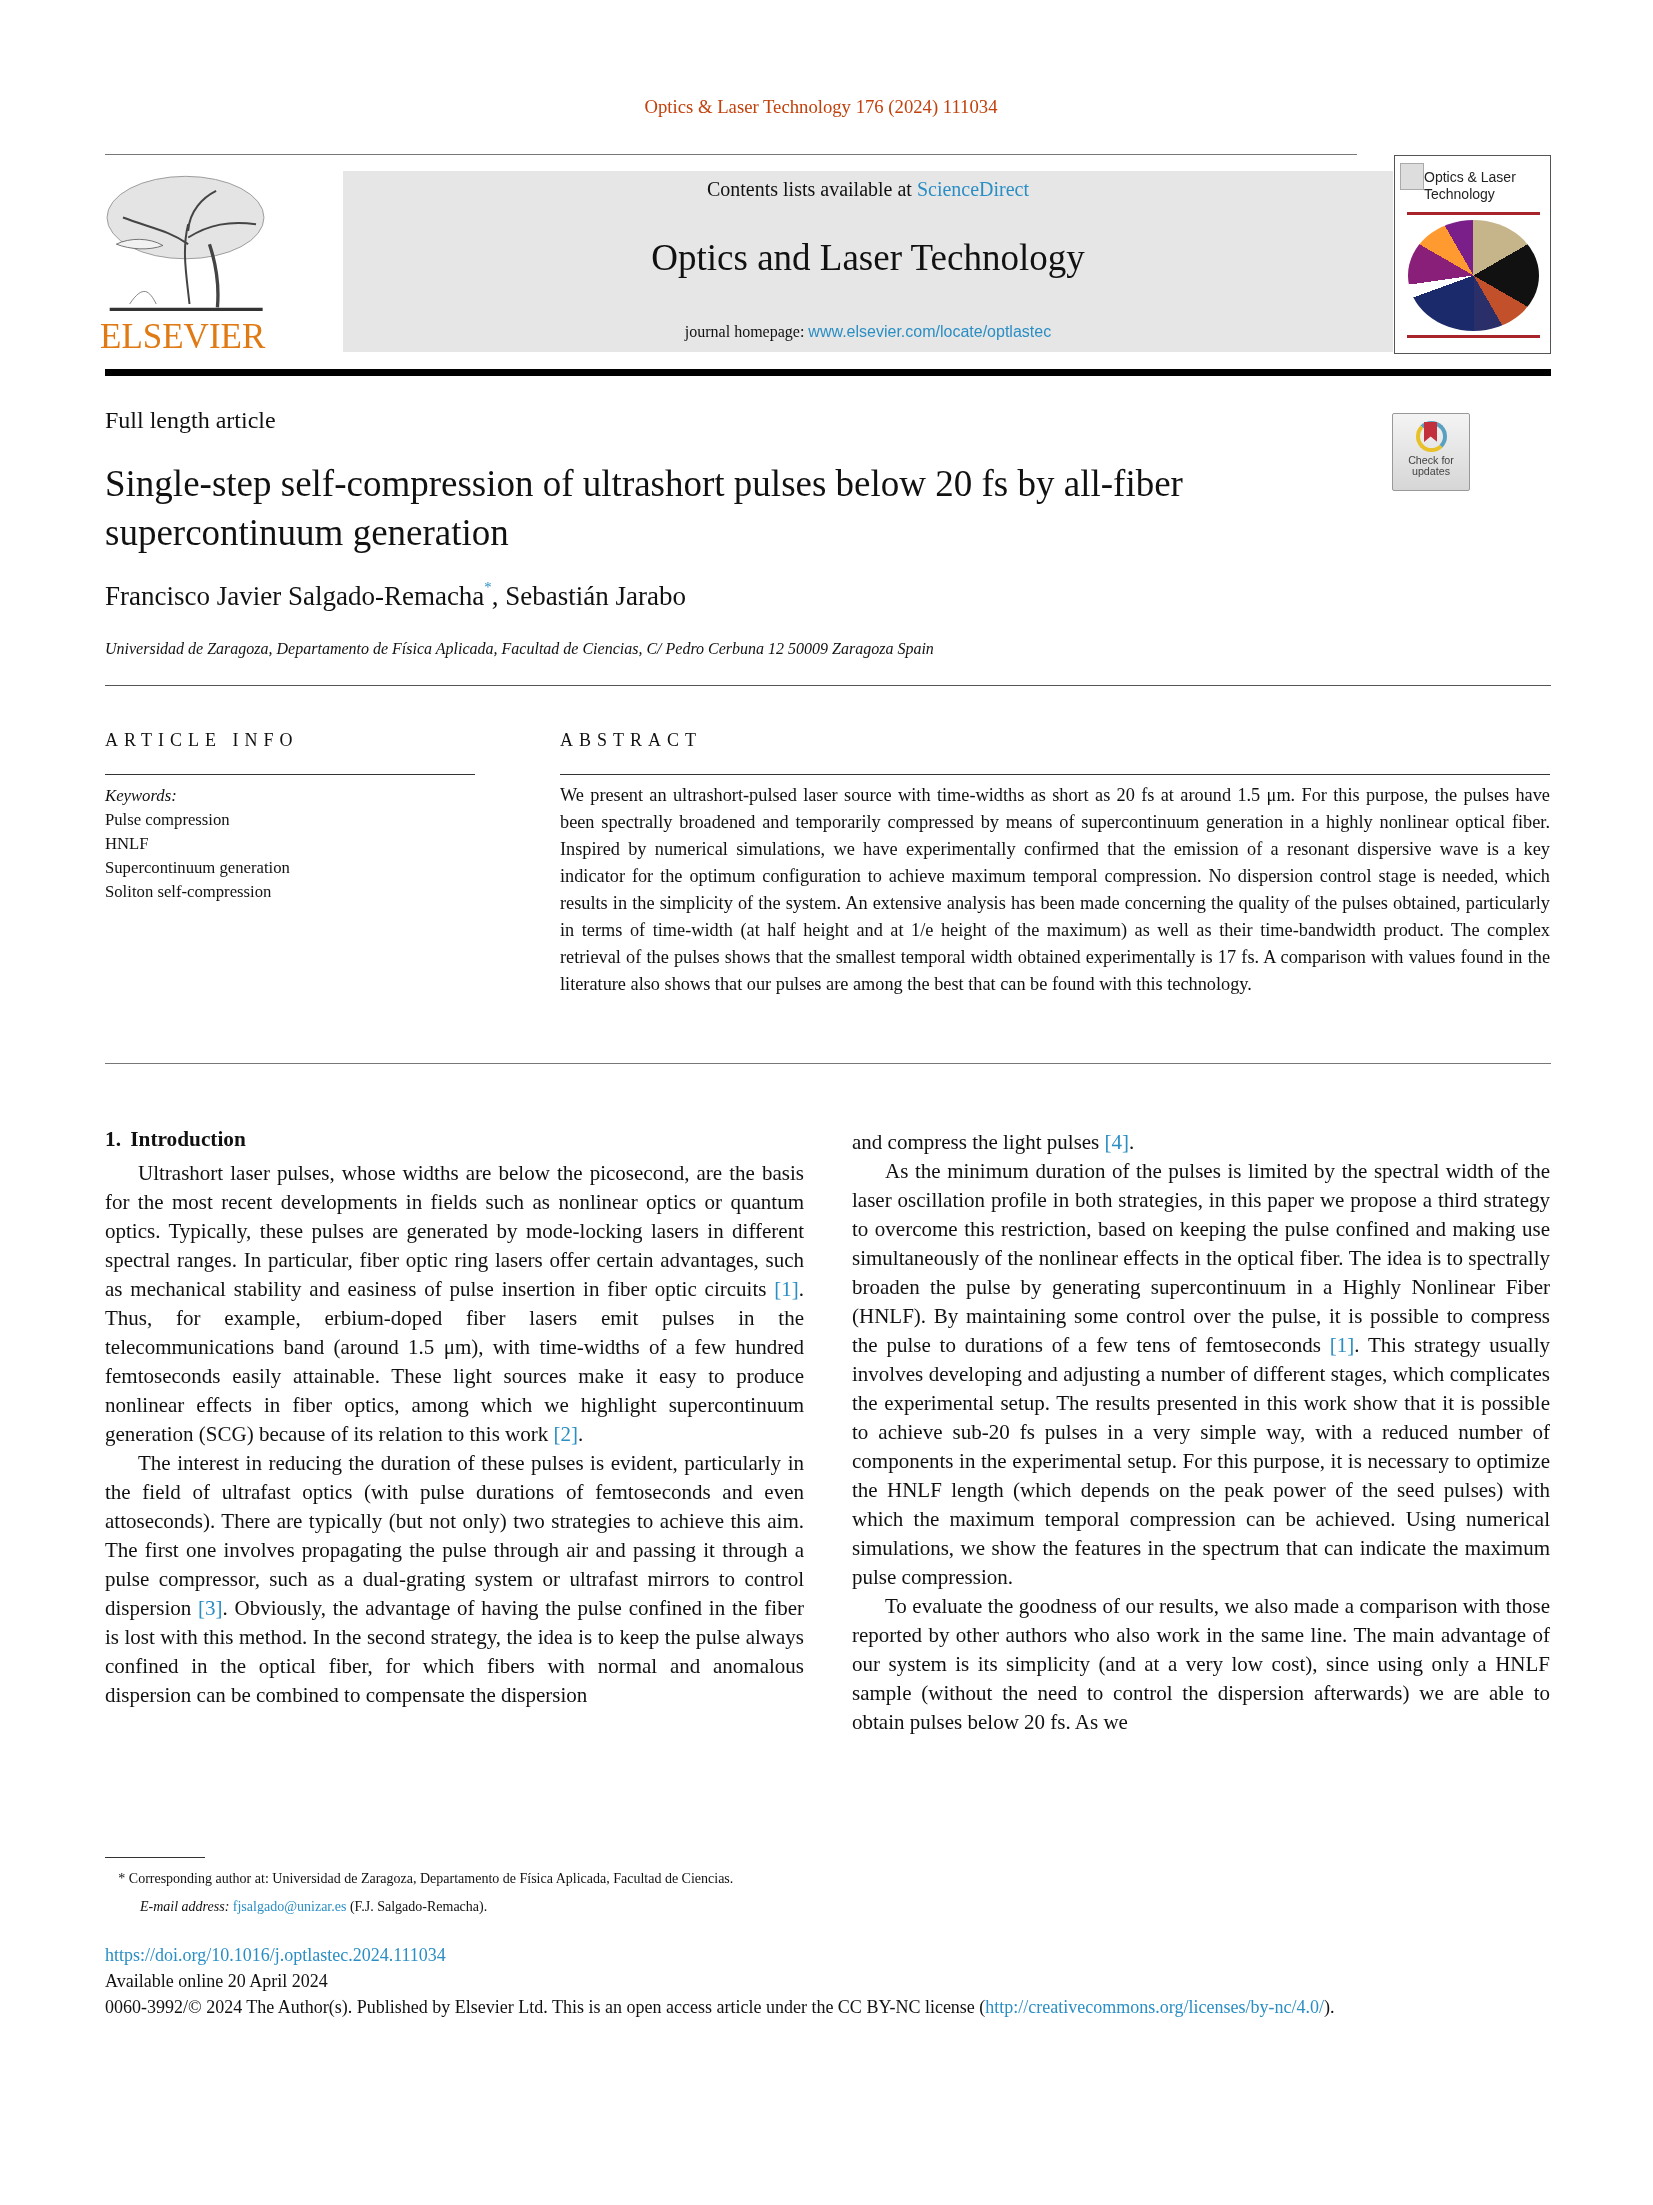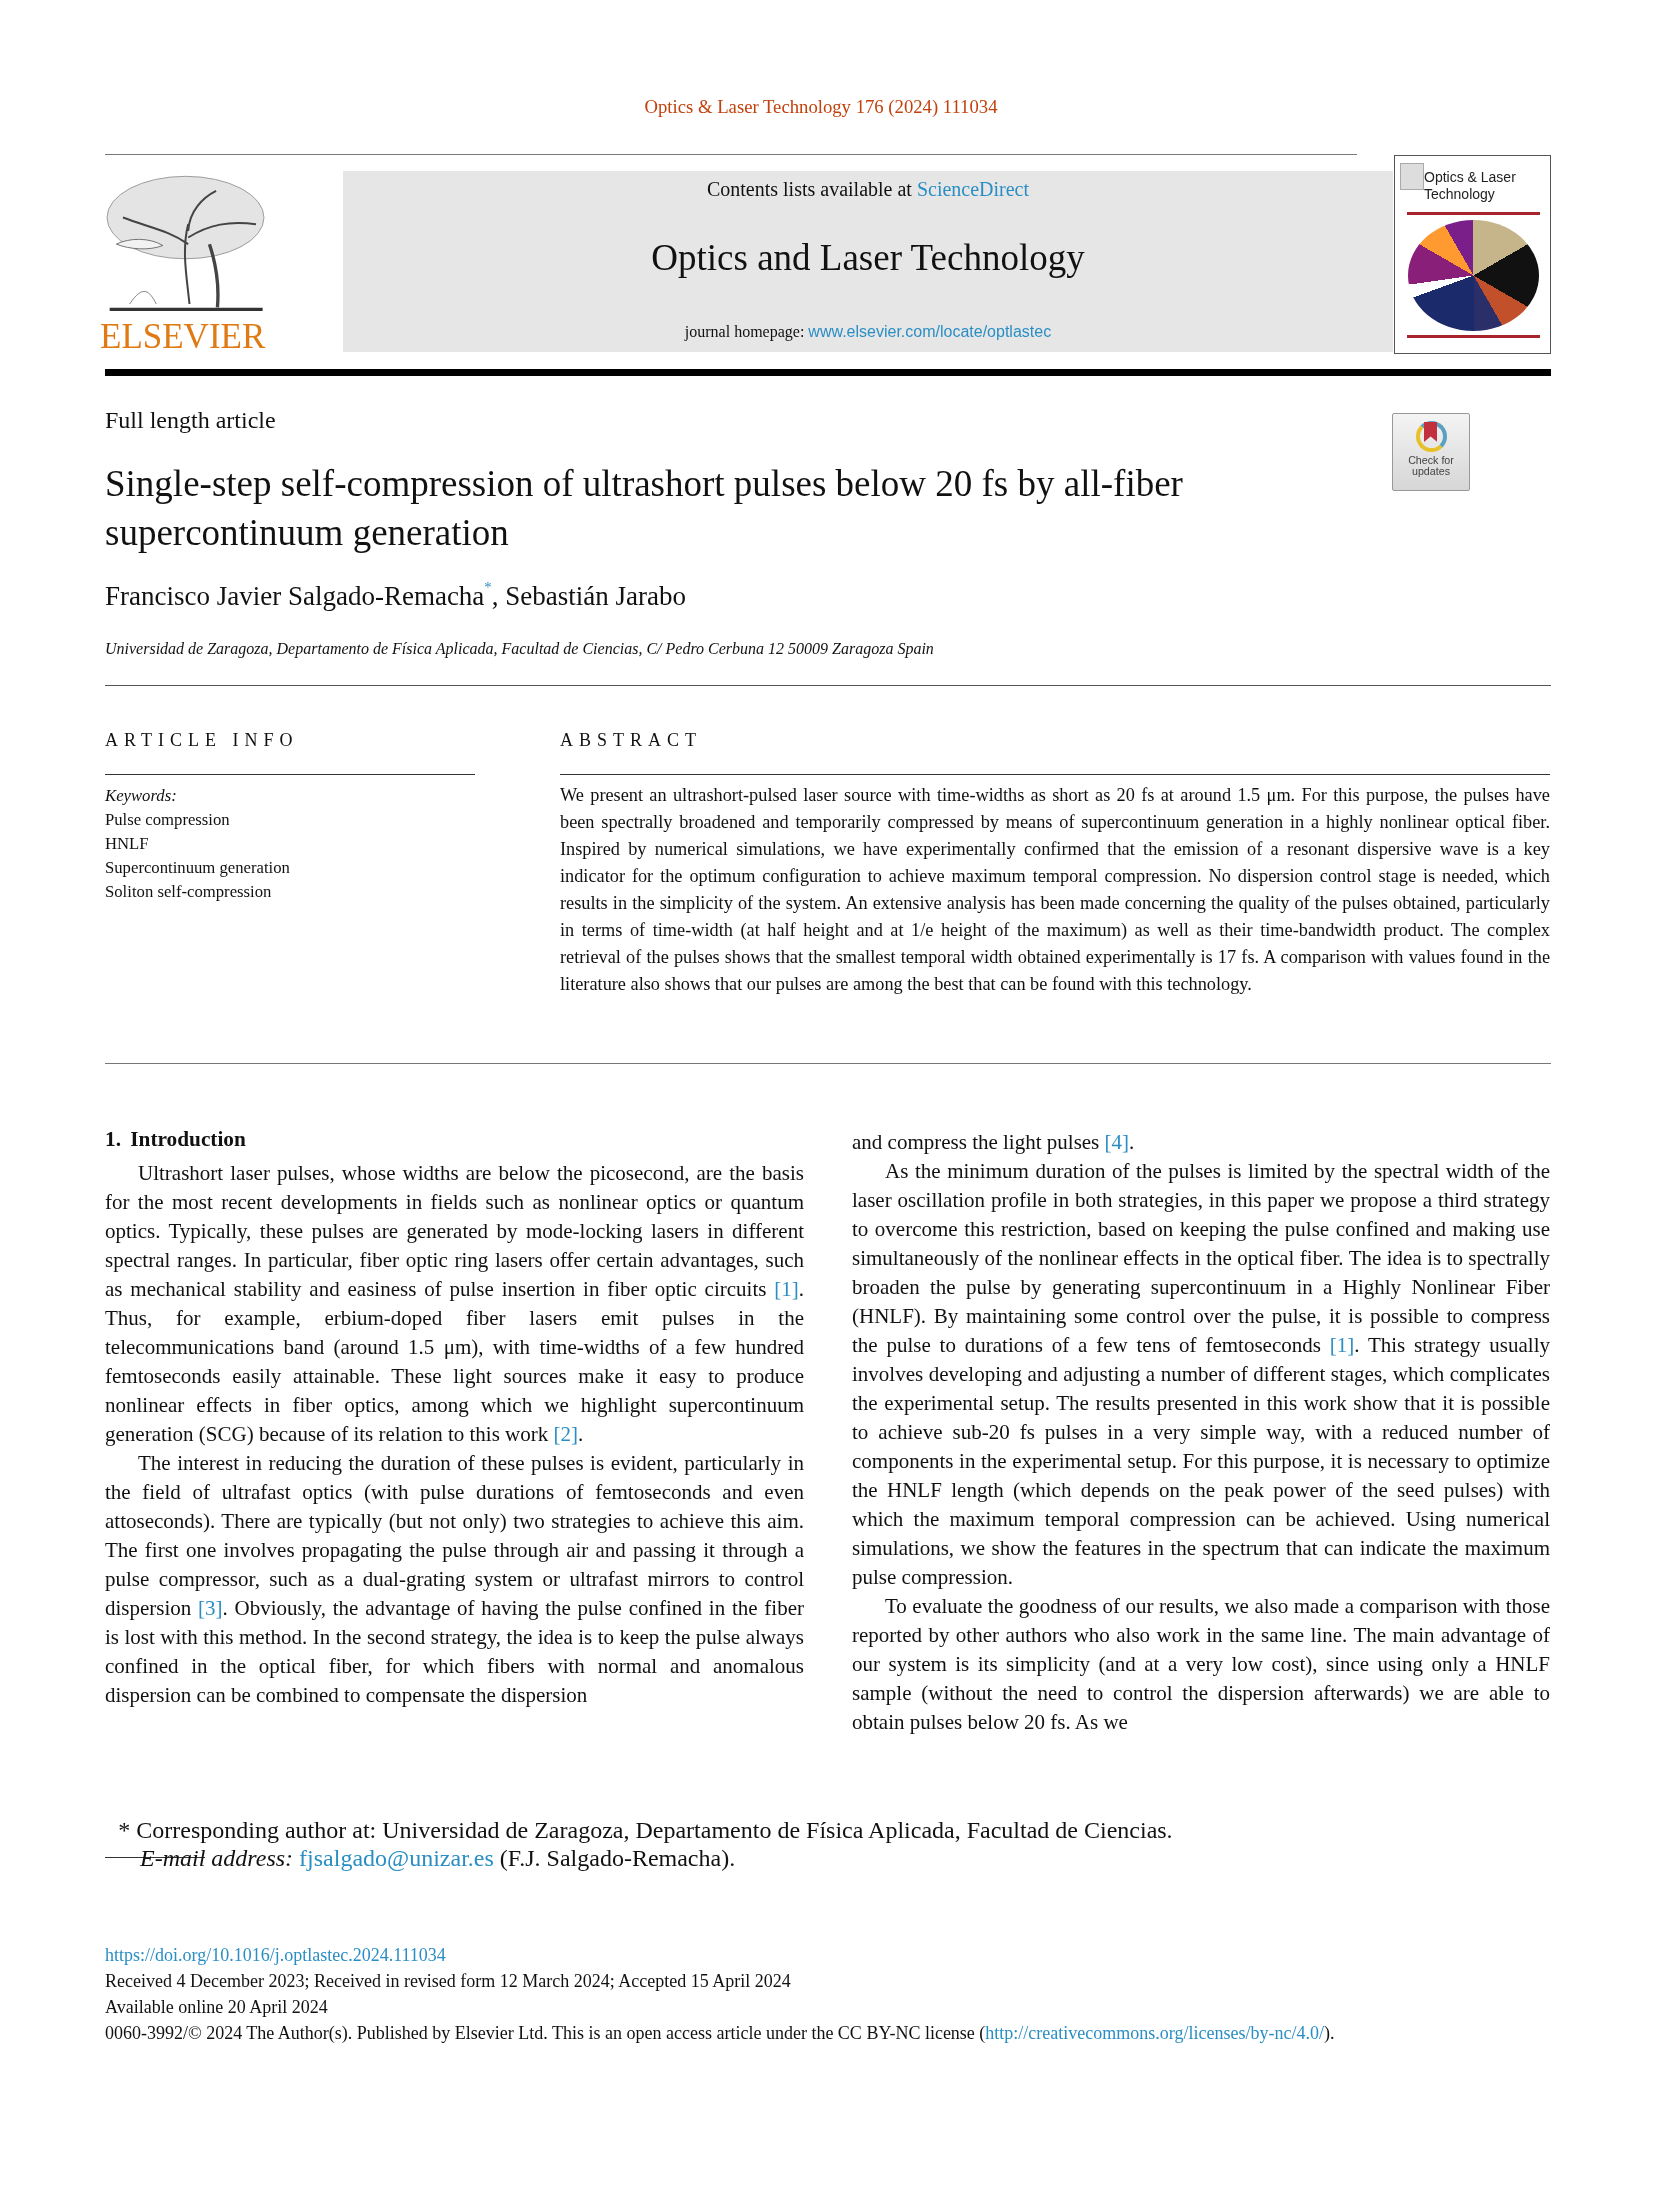--- a/index.html
+++ b/index.html
@@ -47,21 +47,21 @@
   .abstract { top:782px; left:560px; width:990px; font-size:18.3px; line-height:27px; text-align:justify; color:#111; }
   .rule2 { top:1063px; left:105px; width:1446px; height:1.3px; background:#777; }
   .col { font-size:21px; line-height:29px; text-align:justify; color:#111; }
   .col p { margin:0; text-indent:33px; }
   .col p.noindent { text-indent:0; }
   .col-left { top:1159px; left:105px; width:699px; }
   .col-right { top:1128px; left:852px; width:698px; }
   .intro-head { top:1127px; left:105px; font-size:21.3px; font-weight:bold; color:#111; }
   .intro-head .num { margin-right:9.3px; }
   .fn-rule { top:1857px; left:105px; width:100px; height:1.3px; background:#333; }
-  .footnote { top:1816px; left:105px; font-size:24px; line-height:28px; color:#111; }
+  .footnote { top:1865px; left:105px; font-size:14px; line-height:28px; color:#111; }
   .footnote .ind { padding-left:17.3px; }
   .footer { top:1942px; left:105px; width:1446px; font-size:18px; line-height:26px; color:#111; }
 </style>
 </head>
 <body>
 
 <div class="abs journal-ref">Optics &amp; Laser Technology 176 (2024) 111034</div>
 <div class="abs thin-rule"></div>
 
 <div class="abs logo-box">
@@ -154,17 +154,16 @@
 </div>
 
 <div class="abs fn-rule"></div>
 <div class="abs footnote">
   <div><span style="padding-left:13.3px">*</span><span> Corresponding author at: Universidad de Zaragoza, Departamento de Física Aplicada, Facultad de Ciencias.</span></div>
   <div class="ind" style="padding-left:35px"><i>E-mail address:</i> <span class="link">fjsalgado@unizar.es</span><span> (F.J. Salgado-Remacha).</span></div>
 </div>
 
 <div class="abs footer">
   <div class="link">https://doi.org/10.1016/j.optlastec.2024.111034</div>
-  <div>Received 4 December 2023; Received in revised form 12 March 2024; Accepted 15 April 2024</div>
   <div>Available online 20 April 2024</div>
   <div><span>0060-3992/© 2024 The Author(s). Published by Elsevier Ltd. This is an open access article under the CC BY-NC license (</span><span class="link">http://creativecommons.org/licenses/by-nc/4.0/</span><span>).</span></div>
 </div>
 
 
 </body></html>

